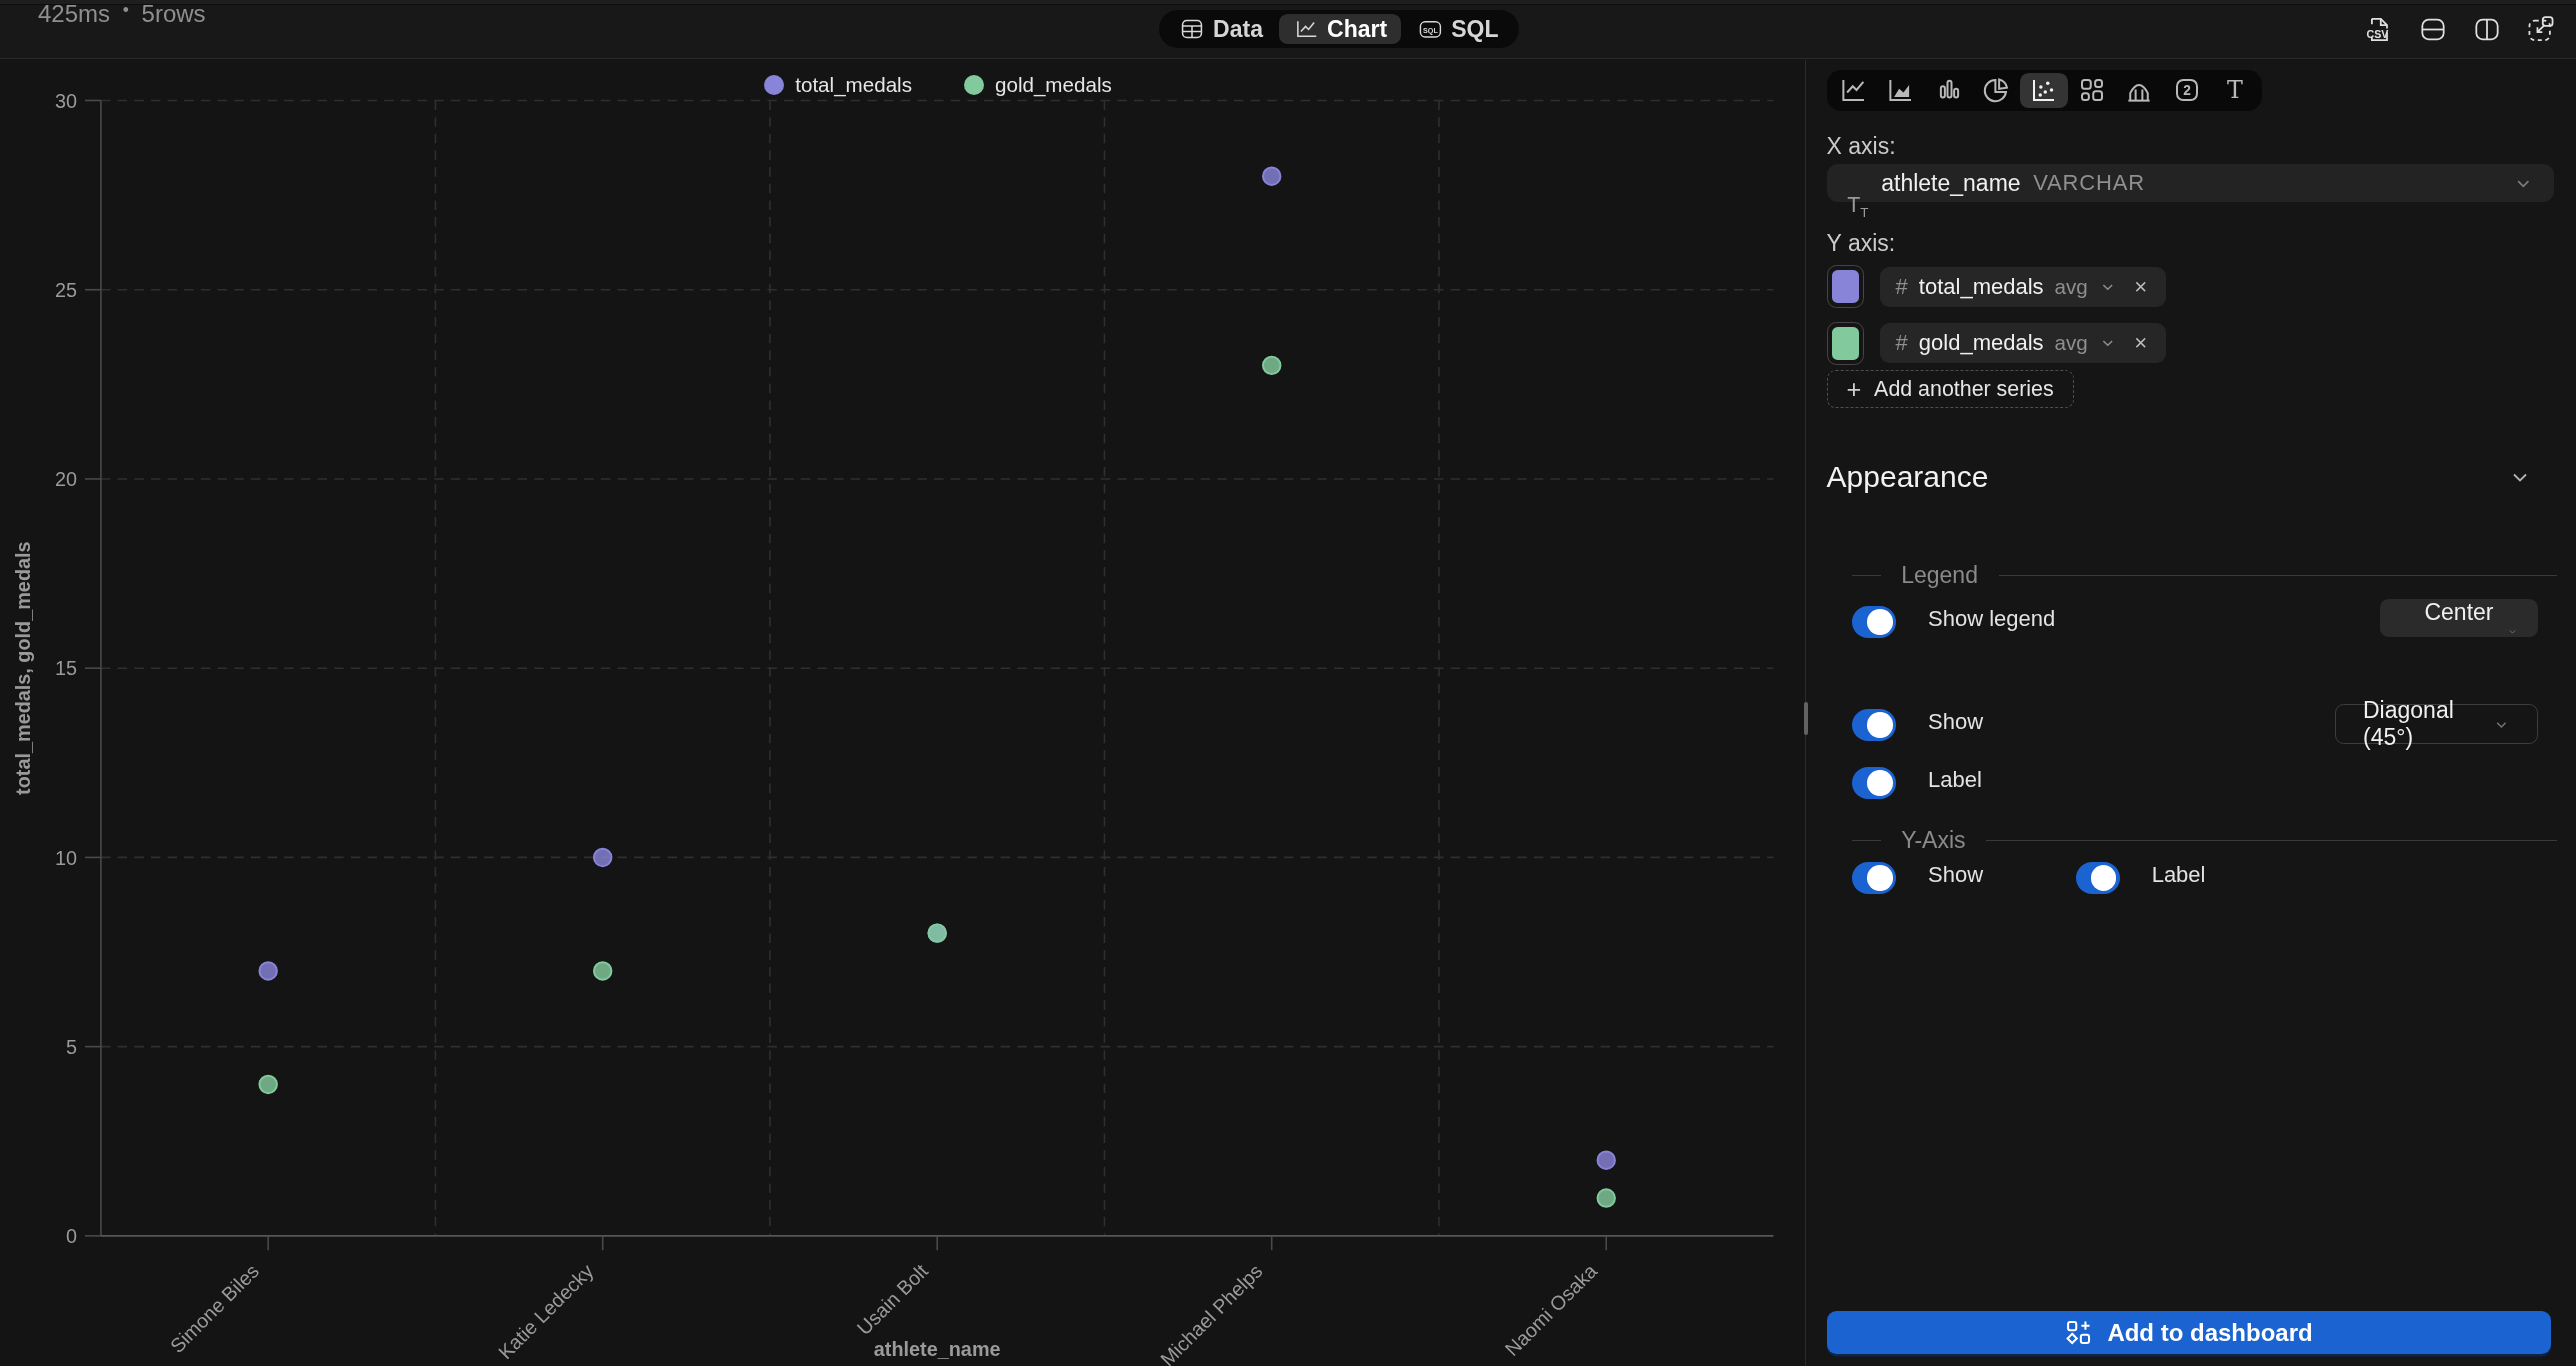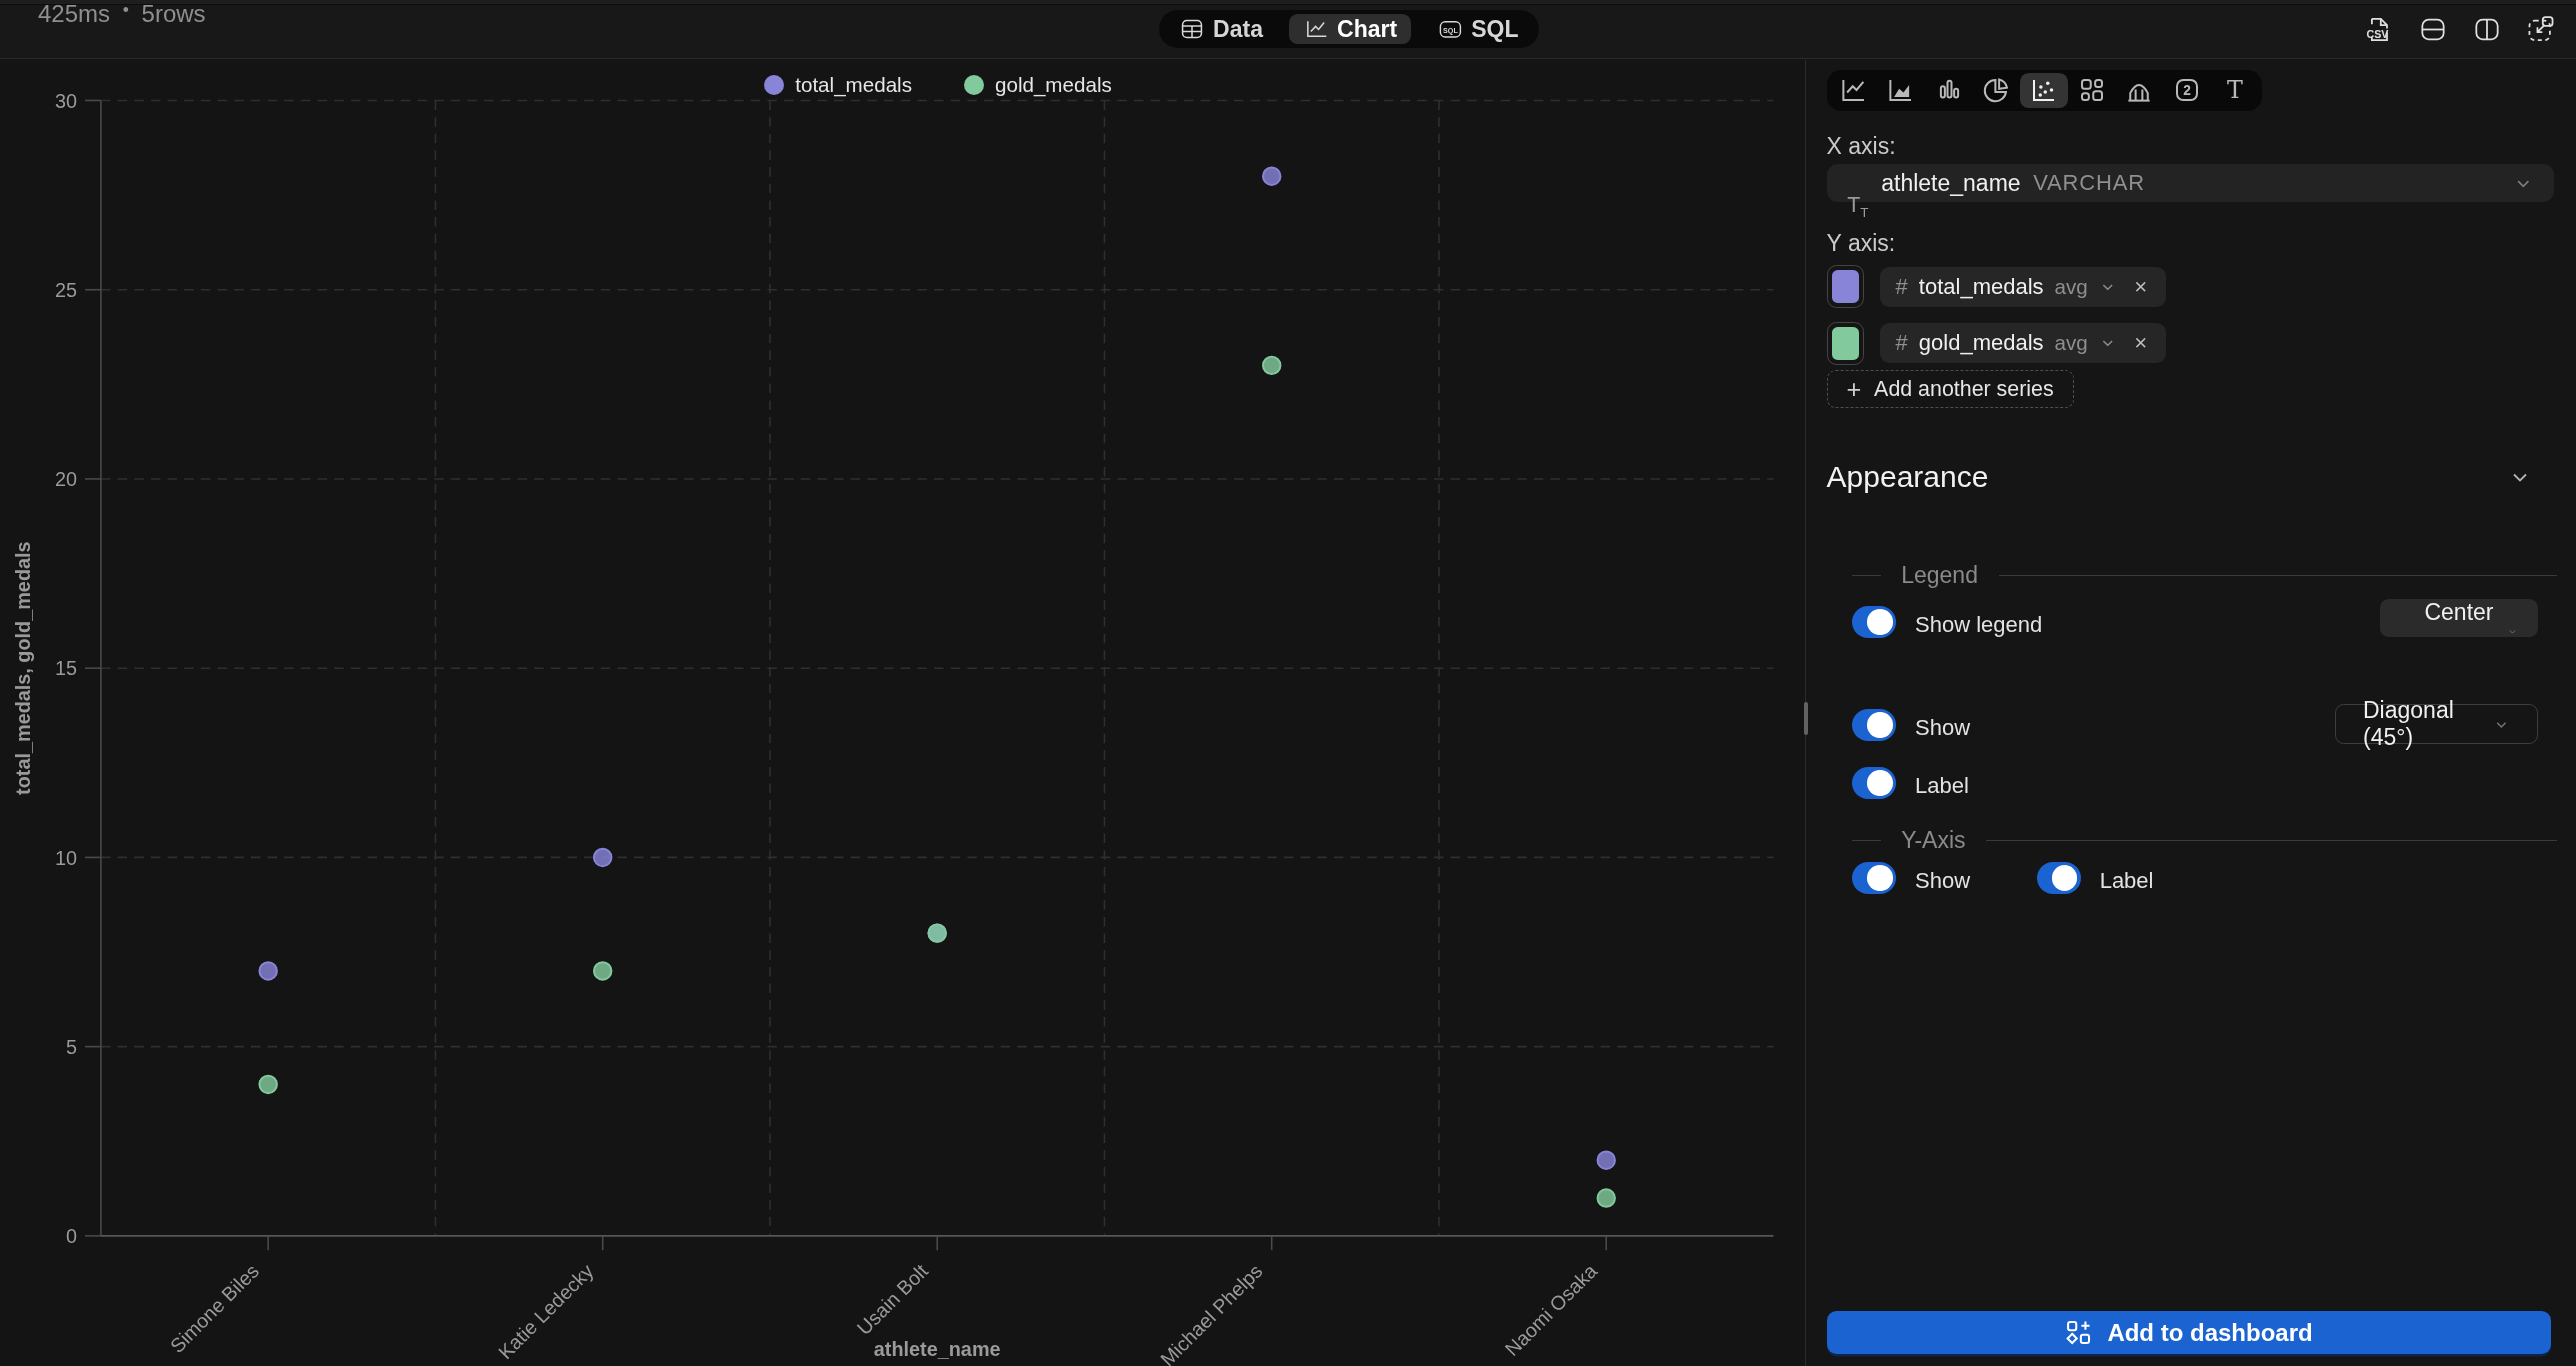--- a/index.html
+++ b/index.html
@@ -8,21 +8,21 @@
   body::before { content:''; position:absolute; top:0; left:0; right:0; height:4px;
                  background:#1e1e1e; border-bottom:1.6px solid #0d0d0d; z-index:40; }
 
   
   .topbar { position:absolute; top:0; left:0; width:2576px; height:59px; background:#181818;
             border-bottom:1.6px solid #292929; display:flex; align-items:center; z-index:30; }
   .status { position:absolute; left:38px; top:0; height:59px; display:flex; align-items:flex-start;
             gap:12.7px; color:#8f8f8f; font-size:24px; }
   .status .dot-sep { font-size:17.5px; }
   .tabgroup { position:absolute; left:1159px; top:10.3px; height:38px; background:#0a0a0a;
-              border-radius:19px; display:flex; align-items:center; padding:4px 6.3px; gap:12px; }
+              border-radius:19px; display:flex; align-items:center; padding:4px 6.3px; gap:2px; }
   .tab { display:flex; align-items:center; gap:9.5px; padding:0 14.3px; height:30px; border-radius:8.7px;
          color:#d6d6d6; font-size:23px; font-weight:600; cursor:pointer; }
   .tab.active { background:#2e2e2e; color:#ffffff; }
   .tab svg { stroke:#d8d8d8; }
   .topbar-actions { position:absolute; right:19px; top:0; height:59px; display:flex; align-items:center; gap:22px; }
   .icon-btn { width:32px; height:32px; display:flex; align-items:center; justify-content:center; cursor:pointer; }
 
   
   .chart-area { position:absolute; top:60px; left:0; width:1803px; height:1306px; background:#141414; }
   .chart-legend { position:absolute; top:12.7px; left:0; width:100%; display:flex; justify-content:center;
@@ -75,21 +75,21 @@
 
   .appearance-hdr { position:absolute; left:20.6px; right:44px; top:400px; display:flex; align-items:center;
                     justify-content:space-between; cursor:pointer; }
   .appearance-title { color:#f2f2f2; font-size:30px; font-weight:500; }
 
   .section-hdr { position:absolute; left:46px; right:19px; display:flex; align-items:center; gap:20.6px; }
   .section-hdr .line-s { width:28.6px; height:1.6px; background:#3a3a3a; }
   .section-hdr .line-l { flex:1; height:1.6px; background:#3a3a3a; }
   .section-title { color:#8a8a8a; font-size:23px; }
 
-  .toggle-row { position:absolute; left:46px; display:flex; align-items:flex-end; gap:19px; }
+  .toggle-row { position:absolute; left:46px; display:flex; align-items:flex-start; gap:32px; }
   .toggle { width:44px; height:32px; border-radius:16px; background:#1a63d1; position:relative; cursor:pointer; flex:none; }
   .toggle .knob { position:absolute; right:3.2px; top:3.2px; width:25.4px; height:25.4px; border-radius:50%; background:#ffffff; }
   .toggle-label { color:#e3e3e3; font-size:22px; }
   .gap36 { width:28.6px; }
 
   .select-filled { position:absolute; background:#2b2b2b; border-radius:8.7px; height:38px;
                    display:flex; align-items:center; padding:0 16px; cursor:pointer;flex-direction:column; }
   .select-outline { position:absolute; background:transparent; border:1.6px solid #3e3e3e; border-radius:8.7px; height:40px;
                     display:flex; align-items:center; padding:0 27px; cursor:pointer; }
   .select-value { color:#f0f0f0; font-size:23px; }

